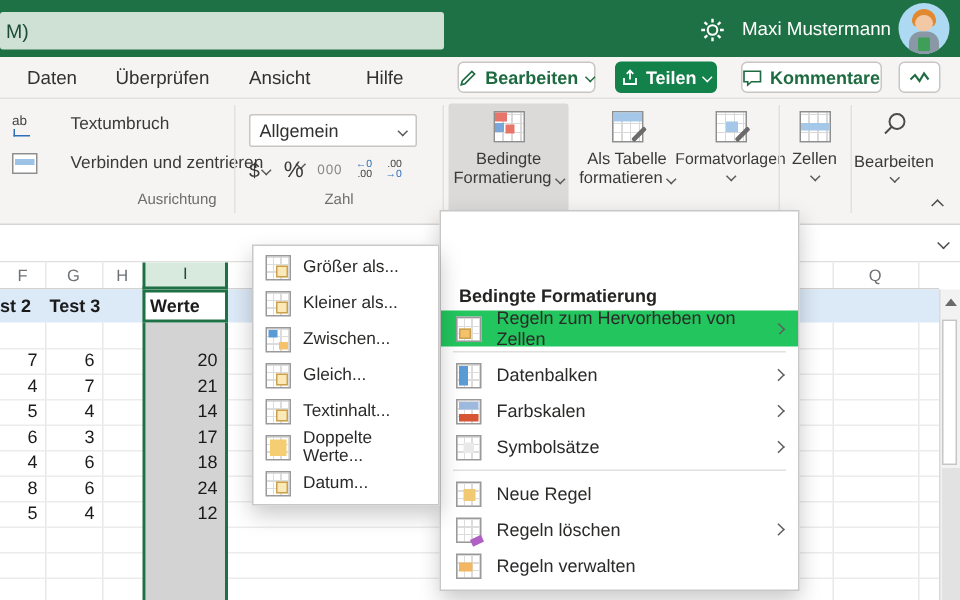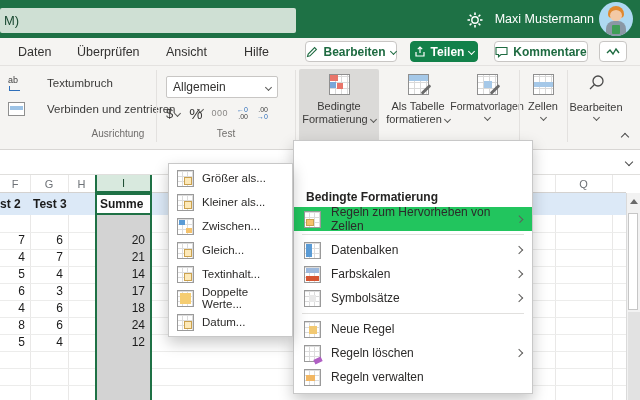--- a/index.html
+++ b/index.html
@@ -216,21 +216,21 @@
   <div class="abs zicons">
     <span class="z-dollar">
       <span>$</span>
       <i class="cv cv-d cv-sm" style="color:#5b5a58;"></i>
     </span>
     <span class="z-pct">%</span>
     <span class="z-000">000</span>
     <span class="dec dec1"></span>
     <span class="dec dec2"></span>
   </div>
-  <div class="abs rgrouplabel" style="left:157px;width:138px;">Test</div>
+  <div class="abs rgrouplabel" style="left:157px;width:138px;">Zahl</div>
   <div class="abs rsep" style="left:295px;"></div>
 
   <div class="abs rbtn rbtn-active" style="left:299px;width:80px;">
     <span class="gib gib-bf"></span>
     <span>Bedingte</span>
     <span style="display:flex;align-items:center;gap:3px;">
       <span>Formatierung</span>
       <i class="cv cv-d cv-sm"></i>
     </span>
   </div>
@@ -311,21 +311,21 @@
     <div class="hline" style="top:210px;"></div>
 
     <div class="bluerow"></div>
     <div class="brow-cell" style="left:0;width:28px;">st 2</div>
     <div class="brow-cell" style="left:33px;width:34px;">Test 3</div>
 
     <div class="selcol"></div>
     <div class="selborder" style="left:95px;top:0;width:2px;height:225px;"></div>
     <div class="selborder" style="left:150px;top:0;width:2px;height:225px;"></div>
     <div class="selborder" style="left:95px;top:16px;width:57px;height:2px;"></div>
-    <div class="summecell">Summe</div>
+    <div class="summecell">Werte</div>
 
     <div class="num" style="left:0;width:25px;top:57px;">7</div>
     <div class="num" style="left:34px;width:29px;top:57px;">6</div>
     <div class="num" style="left:99px;width:46px;top:57px;z-index:2;">20</div>
 
     <div class="num" style="left:0;width:25px;top:74px;">4</div>
     <div class="num" style="left:34px;width:29px;top:74px;">7</div>
     <div class="num" style="left:99px;width:46px;top:74px;z-index:2;text-align:right;">21</div>
 
     <div class="num" style="left:0;width:25px;top:91px;">5</div>

